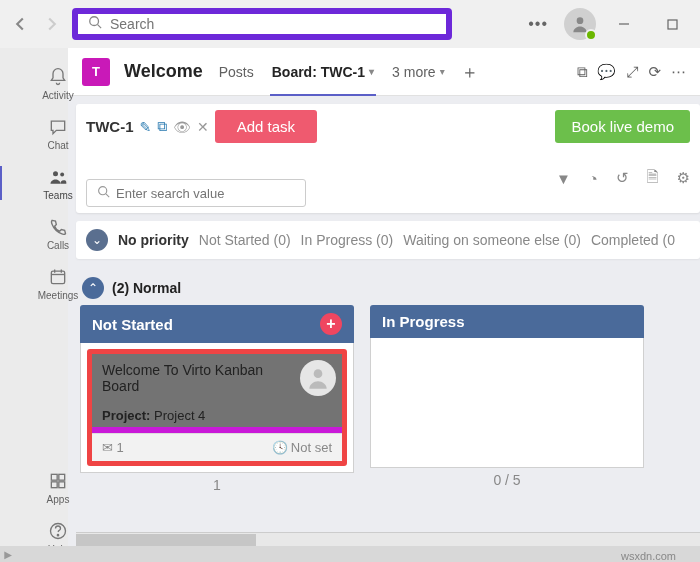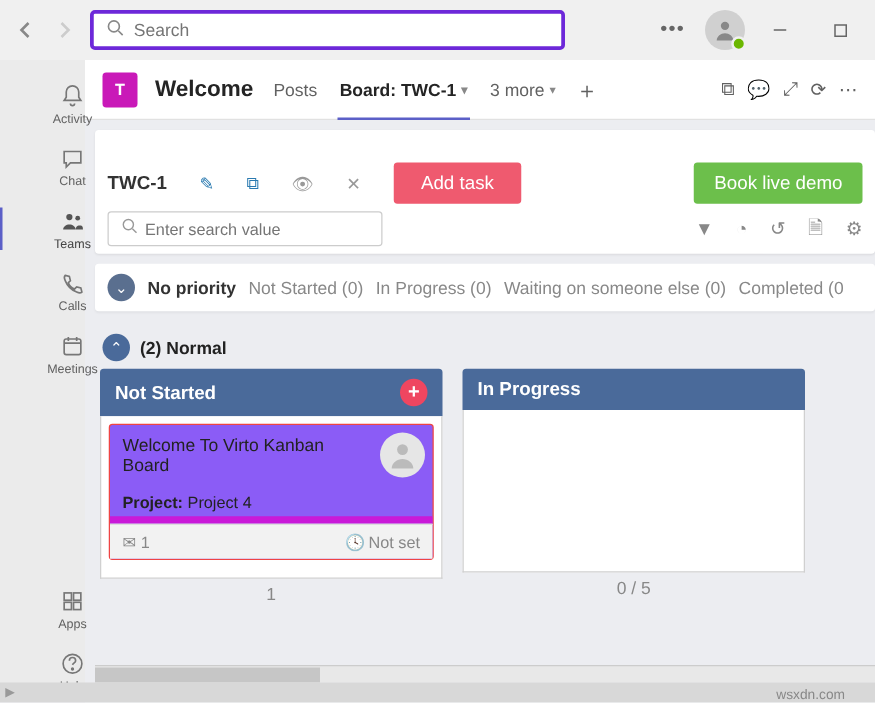--- a/index.html
+++ b/index.html
@@ -1,21 +1,21 @@
 <!DOCTYPE html>
 <html><head>
 <meta charset="utf-8">
 <style>
 * { box-sizing: border-box; margin: 0; padding: 0; font-family: "Segoe UI", -apple-system, sans-serif; }
 body { width: 700px; height: 562px; overflow: hidden; background: #f0f0f0; position: relative; }
 
 
 .titlebar { height: 48px; background: #f0f0f0; display: flex; align-items: center; padding: 0 8px; gap: 8px; }
 .navarrow { width: 24px; height: 24px; display: flex; align-items: center; justify-content: center; color: #888; cursor: pointer; }
-.searchbox { flex: 0 0 380px; height: 32px; background: #fff; border: 3px solid #6d28d9; border-radius: 4px; display: flex; align-items: center; padding: 0 10px; gap: 8px; color: #616161; }
+.searchbox { flex: 0 0 380px; height: 32px; background: #fff; border: 6px solid #6d28d9; border-radius: 4px; display: flex; align-items: center; padding: 0 10px; gap: 8px; color: #616161; }
 .searchbox input { border: none; outline: none; flex: 1; font-size: 14px; color: #616161; background: transparent; }
 .tb-spacer { flex: 1; }
 .tb-dots { color: #666; font-size: 16px; letter-spacing: 1px; padding: 0 8px; cursor: pointer; }
 .avatar { width: 32px; height: 32px; border-radius: 50%; background: #d0d0d0; display: flex; align-items: center; justify-content: center; position: relative; }
 .avatar svg { width: 20px; height: 20px; fill: #888; }
 .presence { position: absolute; bottom: -1px; right: -1px; width: 12px; height: 12px; border-radius: 50%; background: #6bb700; border: 2px solid #f0f0f0; }
 .winbtn { width: 40px; height: 32px; display: flex; align-items: center; justify-content: center; color: #666; cursor: pointer; }
 
 
 .shell { display: flex; height: calc(100% - 48px); }
@@ -36,29 +36,29 @@
 .tab.active::after { content: ""; position: absolute; bottom: 0; left: 0; right: 0; height: 2px; background: #5b5fc7; }
 .tab .chev { font-size: 10px; margin-left: 4px; color: #888; }
 .plus { color: #616161; font-size: 18px; cursor: pointer; }
 .ch-spacer { flex: 1; }
 .chactions { display: flex; gap: 10px; color: #616161; }
 .chact { cursor: pointer; font-size: 15px; }
 
 
 .board { flex: 1; background: #ecedf1; padding: 8px 0 0 8px; overflow: hidden; display: flex; flex-direction: column; min-width: 0; }
 .btoolbar { background: #fff; border-radius: 3px; box-shadow: 0 1px 2px rgba(0,0,0,.08); padding: 6px 10px; display: flex; flex-direction: column; gap: 6px; margin-right: 0; }
-.brow1 { display: flex; align-items: center; gap: 26px; margin-top: 20px; }
+.brow1 { display: flex; align-items: center; gap: 6px; }
 .bname { font-size: 15px; font-weight: 700; color: #333; }
 .bicon { color: #2a7ab0; cursor: pointer; font-size: 14px; }
 .bicon.gray { color: #999; }
 .addbtn { background: #ef5a6f; color: #fff; border: none; padding: 8px 22px; border-radius: 3px; font-size: 15px; font-weight: 500; cursor: pointer; }
 .br-spacer { flex: 1; }
 .bookbtn { background: #6cbf4b; color: #fff; border: none; padding: 8px 16px; border-radius: 3px; font-size: 15px; cursor: pointer; white-space: nowrap; overflow: hidden; }
 .brow2 { display: flex; align-items: center; gap: 12px; }
-.bsearch { border: 1px solid #ccc; border-radius: 3px; padding: 4px 10px; display: flex; align-items: center; gap: 6px; flex: 0 0 220px; color: #888; }
+.bsearch { border: 1px solid #ccc; border-radius: 3px; padding: 4px 10px; display: flex; align-items: center; gap: 6px; flex: 0 0 220px; color: #888; margin-top: 30px; }
 .bsearch input { border: none; outline: none; font-size: 13px; flex: 1; color: #555; }
 .bticon { color: #888; cursor: pointer; font-size: 15px; margin-left: 6px; }
 
 
 .lane { background: #fff; margin-top: 8px; padding: 8px 10px; display: flex; align-items: center; gap: 10px; border-radius: 3px; box-shadow: 0 1px 2px rgba(0,0,0,.05); overflow: hidden; white-space: nowrap; }
 .lanebadge { width: 22px; height: 22px; border-radius: 50%; background: #5a6f8f; color: #fff; display: flex; align-items: center; justify-content: center; font-size: 12px; }
 .lanename { font-weight: 700; color: #333; font-size: 14px; }
 .lanecol { color: #888; font-size: 14px; }
 
 
@@ -67,21 +67,21 @@
 .lane2 .lanename { color: #222; }
 
 
 .cols { display: flex; gap: 16px; padding: 0 0 0 4px; }
 .col { width: 274px; flex-shrink: 0; }
 .colhead { background: #4a6a9a; color: #fff; padding: 8px 12px; border-radius: 3px 3px 0 0; display: flex; align-items: center; font-size: 15px; font-weight: 600; }
 .coladd { margin-left: auto; width: 22px; height: 22px; border-radius: 50%; background: #ef4660; color: #fff; display: flex; align-items: center; justify-content: center; font-size: 16px; cursor: pointer; }
 .colbody { background: #fff; border: 1px solid #d0d0d0; border-top: none; padding: 6px; min-height: 130px; }
 
 
-.card { background: #8b5cf6; border: 1px solid #ef4444; border-radius: 3px; padding: 8px 10px 0; position: relative; }
+.card { background: #737373; border: 5px solid #ef4444; border-radius: 3px; padding: 8px 10px 0; position: relative; }
 .cardtitle { font-size: 14px; color: #222; margin-bottom: 14px; padding-right: 42px; }
 .cardavatar { position: absolute; right: 6px; top: 6px; width: 36px; height: 36px; border-radius: 50%; background: #e6e6e6; display: flex; align-items: center; justify-content: center; }
 .cardavatar svg { width: 26px; height: 26px; fill: #bbb; }
 .cardproj { font-size: 13px; color: #222; }
 .cardproj b { font-weight: 700; }
 .cardbar { height: 6px; background: #c919d8; margin: 4px -10px 0; }
 .cardfoot { background: #f2f2f2; margin: 0 -10px; padding: 6px 10px; display: flex; font-size: 13px; color: #888; border-top: 1px solid #ddd; }
 .cardfoot .r { margin-left: auto; display: flex; align-items: center; gap: 2px; }
 .colfoot { text-align: center; color: #888; font-size: 14px; padding: 4px 0; }
 

